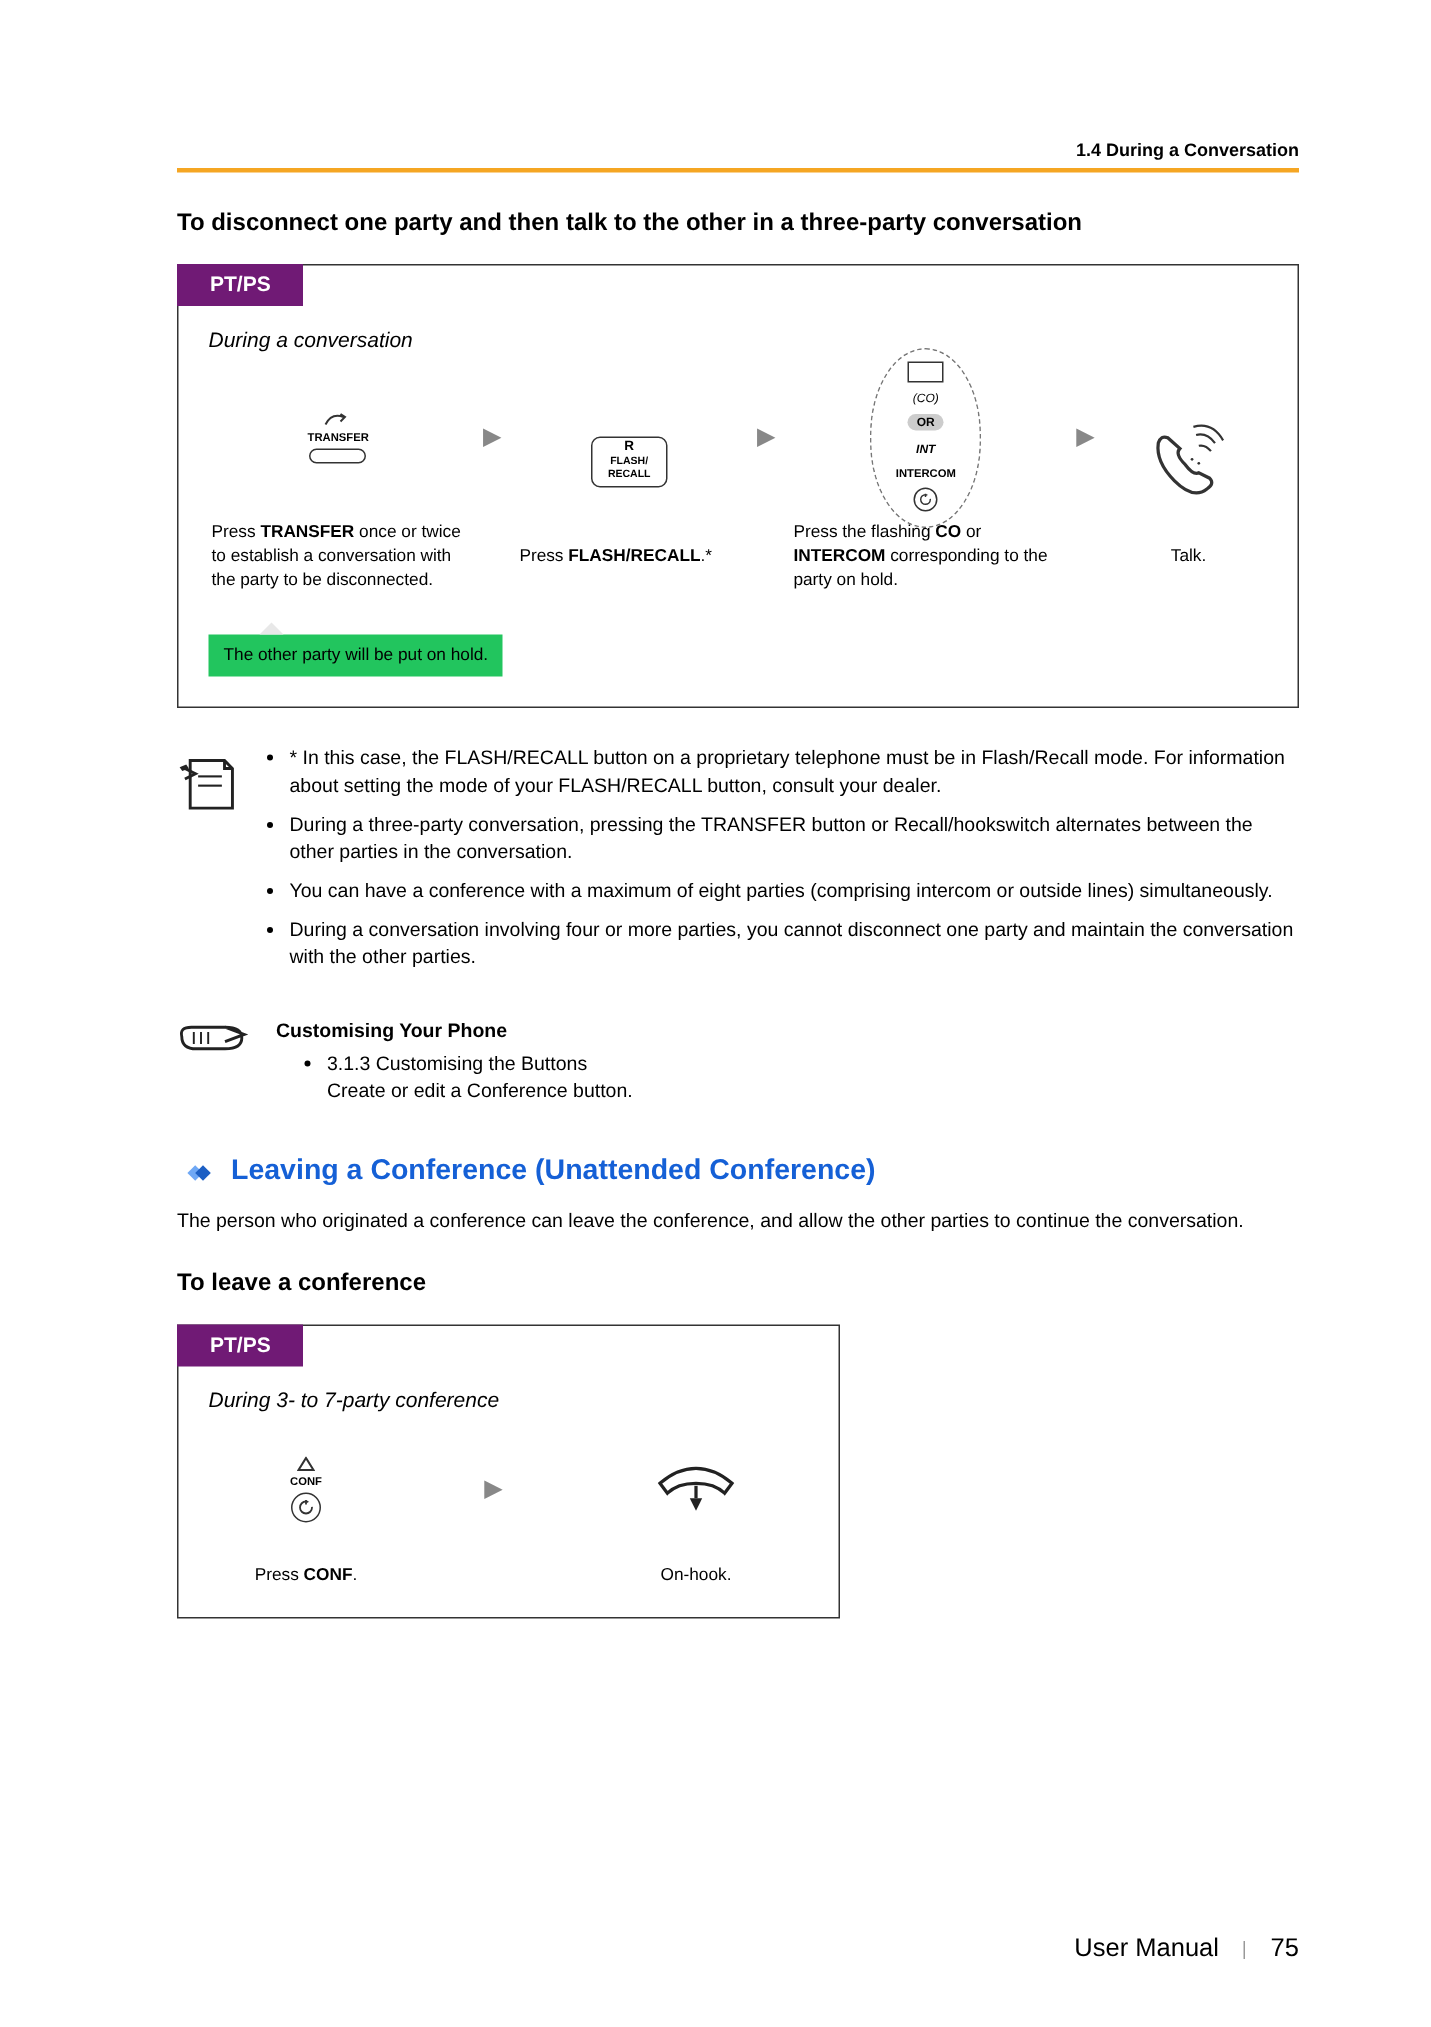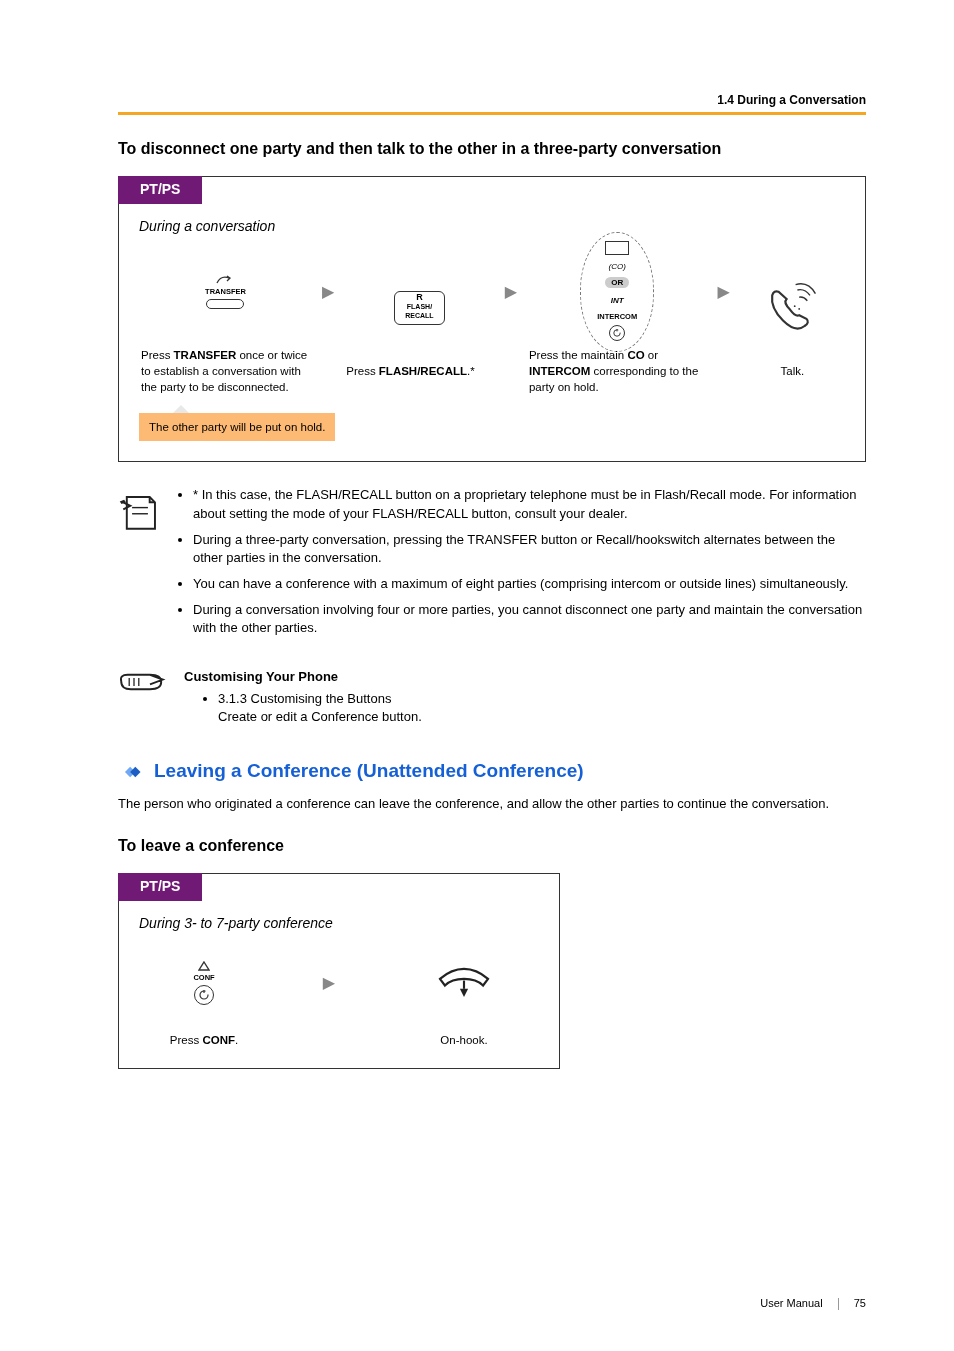--- a/index.html
+++ b/index.html
@@ -85,22 +85,22 @@
     flex: 0 0 auto;
     color: #888;
     font-size: 16px;
     align-self: flex-start;
     margin-top: 24px;
     padding: 0 4px;
   }
   .step-caption { text-align: left; padding: 0 2px; margin-top: 20px; }
   .step-caption.center { text-align: center; }
   .hold-note {
-    margin-top: 18px;
-    background: #fdba74;
+    margin-top: 28px;
+    background: #22c55e;
     font-size: 11.5px;
     padding: 6px 10px;
     display: inline-block;
     position: relative;
   }
   .hold-note::before {
     content: "";
     position: absolute;
     top: -8px;
     left: 34px;
@@ -149,21 +149,21 @@
     font-weight: bold;
   }
   .body-text {
     font-size: 13px;
     margin-bottom: 22px;
   }
   .footer {
     position: absolute;
     bottom: 40px;
     right: 88px;
-    font-size: 11px;
+    font-size: 17px;
     margin-left: 12px;
   }
   .footer .sep {
     display: inline-block;
     border-left: 1px solid #999;
     height: 12px;
     vertical-align: middle;
     margin: 0 12px;
   }
 
@@ -261,21 +261,21 @@
                     <span class="round-circle" style="width:14px;height:14px">
                   <svg width="8" height="8" viewBox="0 0 10 10">
                         <circle cx="5" cy="5" r="4" fill="none" stroke="#333" stroke-width="1.2" stroke-dasharray="20 4"></circle>
                         <line x1="5" y1="0" x2="5" y2="3" stroke="#333" stroke-width="1.2"></line>
                       </svg>
                 </span>
                   </div>
               </div>
             </div>
             <div class="step-caption">
-              <span>Press the maintain </span><b>CO</b><span> or </span><b>INTERCOM</b><span> corresponding to the party on hold.</span>
+              <span>Press the flashing </span><b>CO</b><span> or </span><b>INTERCOM</b><span> corresponding to the party on hold.</span>
             </div>
           </div>
 
           <div class="arrow">▶</div>
 
           <div class="step-col" style="flex:0.7">
             <div class="step-icon-slot">
               <svg width="54" height="54" viewBox="0 0 60 60">
                 <path d="M15 12 Q10 10 8 16 Q6 30 20 44 Q34 58 44 50 Q50 46 46 42 L38 38 Q34 40 28 32 Q20 24 24 20 Z" fill="none" stroke="#333" stroke-width="2.4"></path>
                 <path d="M36 10 Q44 8 50 16 M38 18 Q43 17 47 22 M34 4 Q48 0 56 14" fill="none" stroke="#333" stroke-width="1.6"></path>

